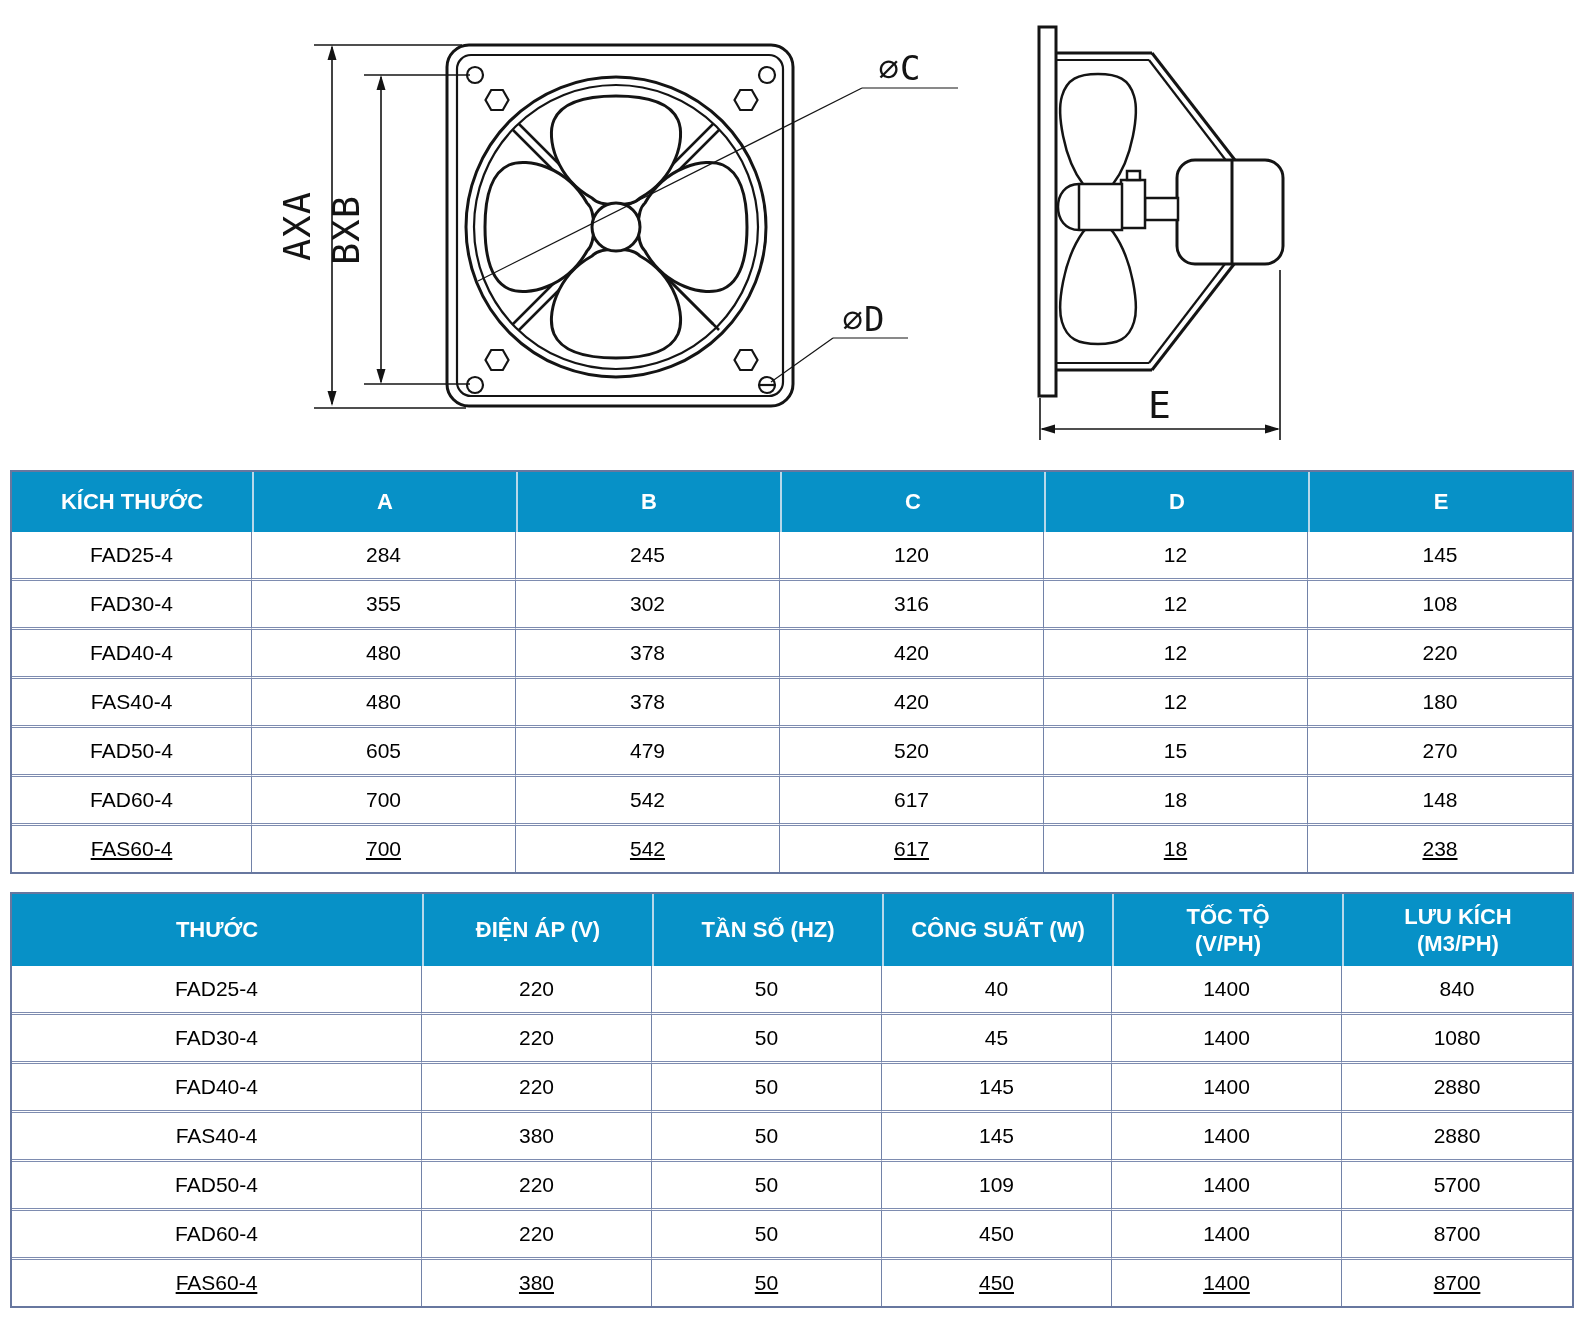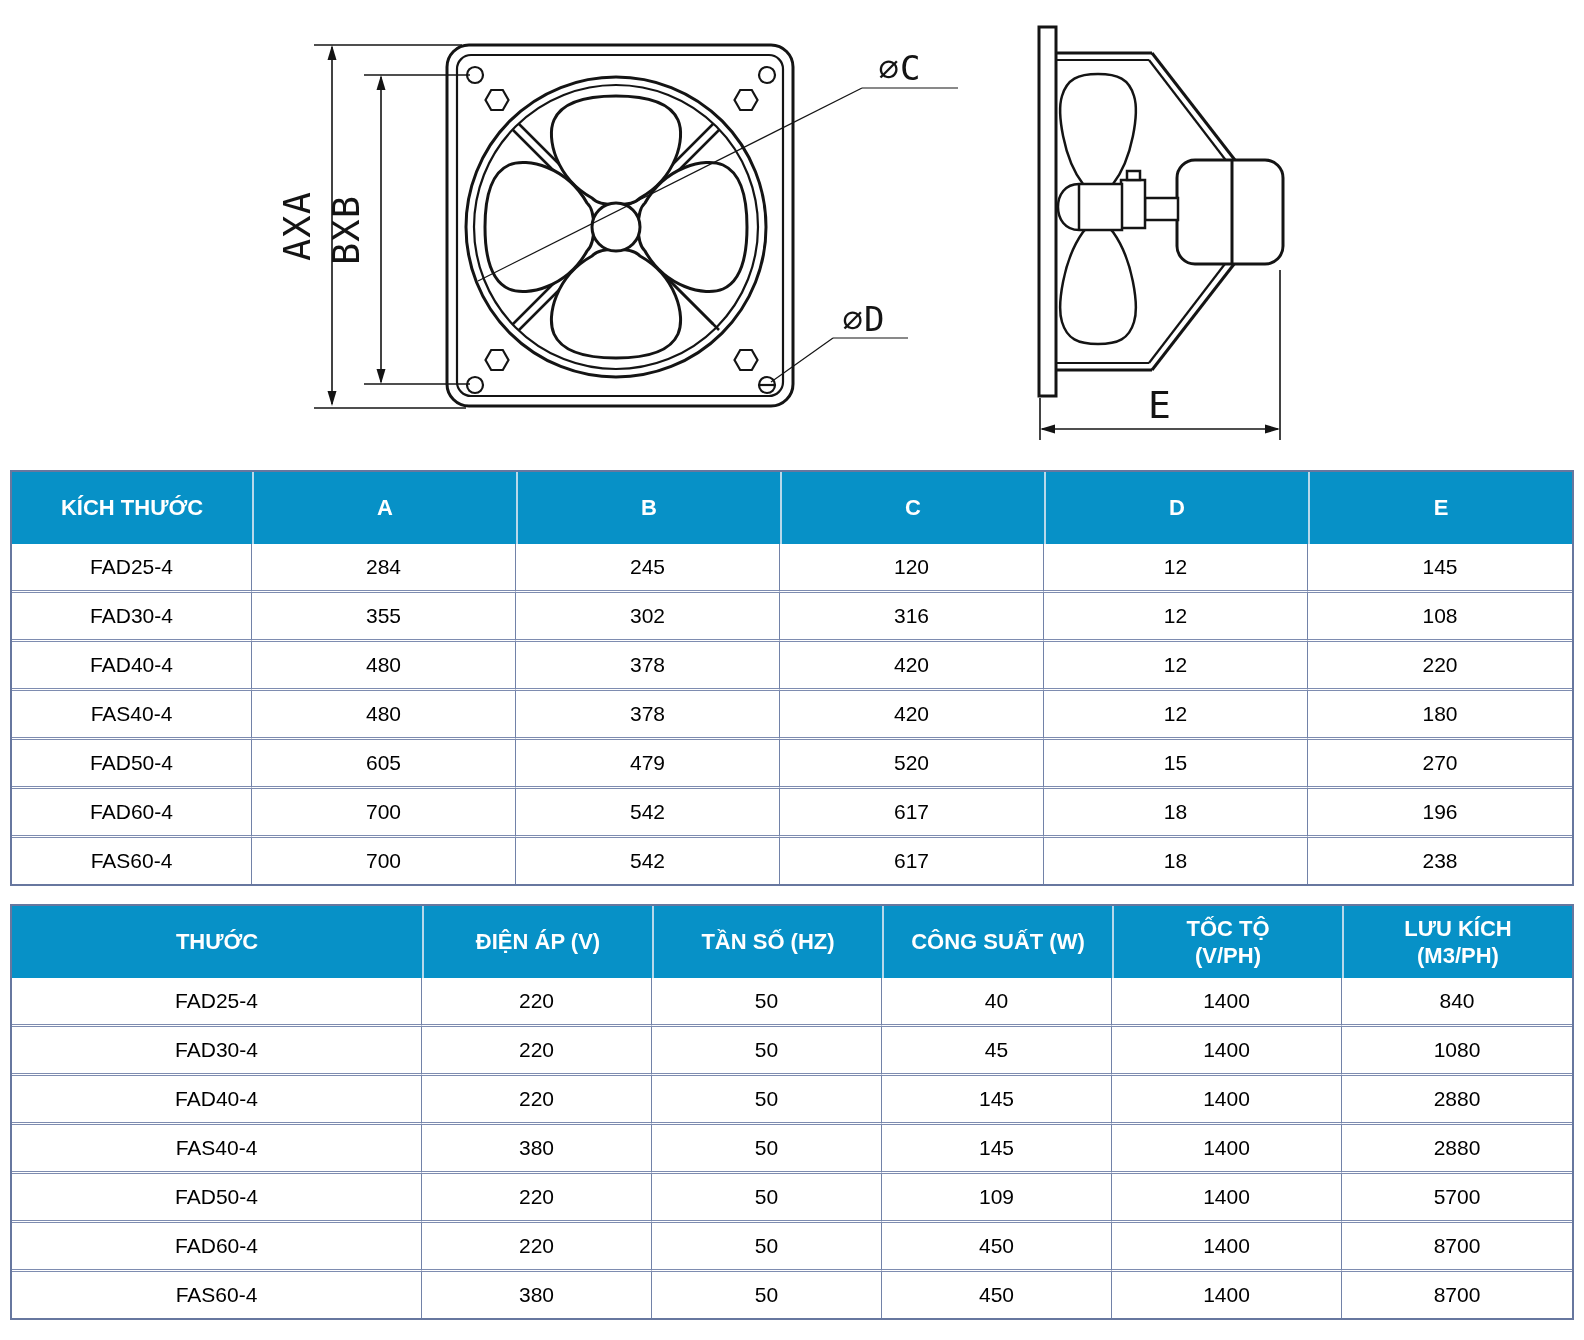--- a/index.html
+++ b/index.html
@@ -2,27 +2,27 @@
 <html><head>
 <meta charset="utf-8">
 <style>
   html,body{margin:0;padding:0;background:#ffffff;}
   body{width:1584px;height:1340px;font-family:"Liberation Sans",sans-serif;overflow:hidden;}
   .drawing-area{width:1584px;height:470px;position:relative;}
   .drawing-area svg{display:block;}
   table.tbl{border-collapse:separate;border-spacing:0;table-layout:fixed;width:1564px;margin:0 10px;border:2px solid #67779f;}
   table.dim{margin-bottom:18px;}
   th{background:#0791c7;color:#ffffff;font-weight:bold;font-size:22px;text-align:center;vertical-align:middle;padding:0 4px;}
-  table.dim th{height:72px;}
+  table.dim th{height:60px;}
   table.spec th{height:72px;}
   th + th{border-left:2px solid #b7d8ea;}
   th .hline{display:block;line-height:1.25;}
   td{height:46px;text-align:center;vertical-align:middle;font-size:21px;color:#000000;background:#ffffff;border-bottom:3px double #7e8cb0;border-right:1px solid #7282a8;padding:0 4px;}
   td:last-child{border-right:none;}
-  tbody tr:last-child td{border-bottom:none;}
+  tbody tr:last-child td{border-bottom:none;text-decoration:underline;}
   text{font-family:"DejaVu Sans Mono","Liberation Sans",monospace;fill:#141414;letter-spacing:1px;}
 </style>
 </head>
 <body>
 
 <div class="drawing-area">
   <svg width="1584" height="470" viewBox="0 0 1584 470">
 
     <g stroke="#141414" fill="none">
 
@@ -200,21 +200,21 @@
         <td>520</td>
         <td>15</td>
         <td>270</td>
       </tr>
       <tr>
         <td>FAD60-4</td>
         <td>700</td>
         <td>542</td>
         <td>617</td>
         <td>18</td>
-        <td>196</td>
+        <td>148</td>
       </tr>
       <tr>
         <td>FAS60-4</td>
         <td>700</td>
         <td>542</td>
         <td>617</td>
         <td>18</td>
         <td>238</td>
       </tr>
     </tbody>

